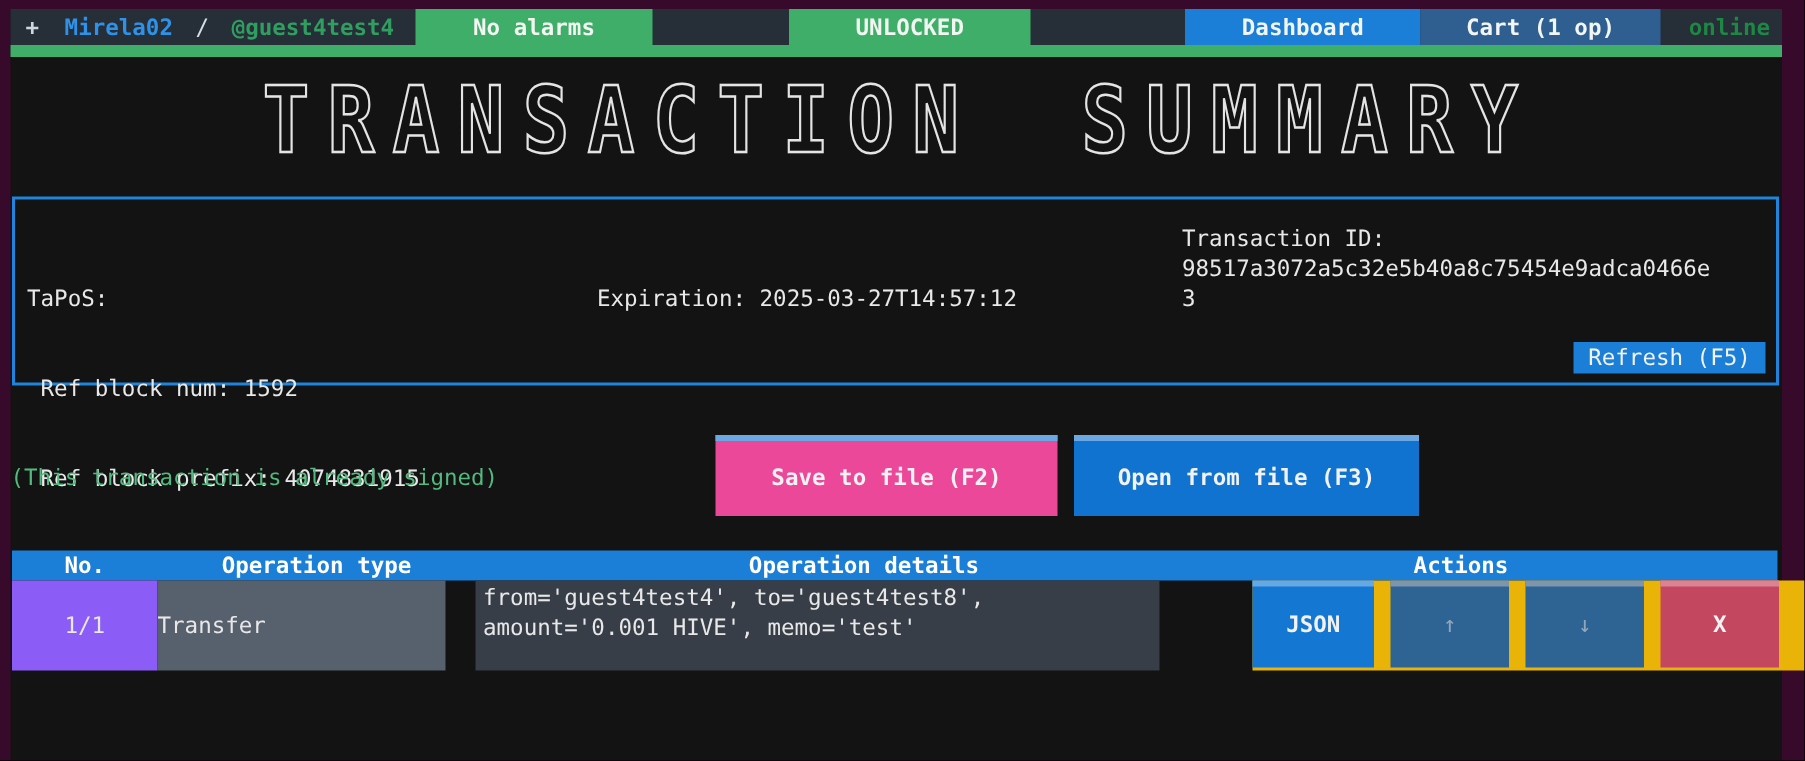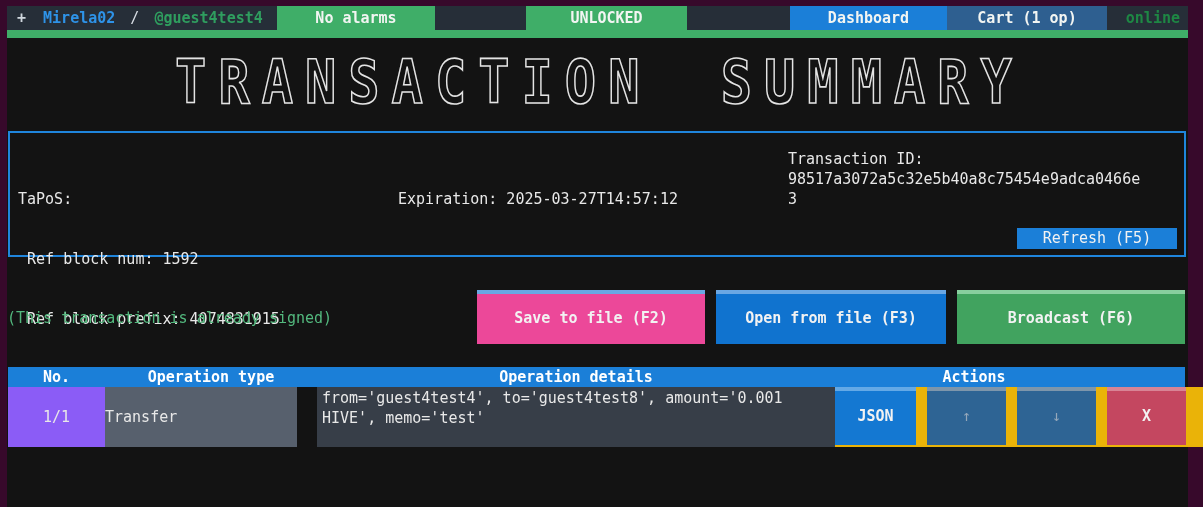--- a/index.html
+++ b/index.html
@@ -48,21 +48,21 @@
   .tapos-box {
     position:absolute; left:1px; top:125px; width:1178px; height:126px;
     border:2px solid #1f85dc; background:#131313;
   }
   .tapos-col { position:absolute; top:16px; line-height:20px; white-space:pre; }
   .tapos-col1 { left:8px; }
   .tapos-col2 { left:388px; }
   .tapos-col3 { left:778px; width:358px; white-space:normal; }
   .txid-value { word-break:break-all; }
   .refresh-btn {
-    position:absolute; right:7px; bottom:6px; width:160px; height:21px;
+    position:absolute; right:7px; bottom:6px; width:128px; height:21px;
     background:#1b7fd8; color:#f2f2f2; text-align:center; line-height:21px;
     cursor:pointer;
   }
   
   .signed-note { position:absolute; left:0px; top:303px; color:#53b97e; }
   .big-btn {
     position:absolute; top:284px; height:54px; text-align:center;
     line-height:48px; color:#f2f2f2; font-weight:600; cursor:pointer;
   }
   .btn-save { left:470px; width:228px; background:#ec4899; border-top:4px solid #6aa7e3; }
@@ -79,21 +79,21 @@
   }
   .th-no { left:0; width:97px; }
   .th-type { left:97px; width:212px; }
   .th-details { left:309px; width:518px; }
   .th-actions { left:791px; width:350px; }
   .tbl-row { position:absolute; left:1px; top:381px; width:1177px; height:60px; }
   .cell { position:absolute; top:0; height:60px; }
   .cell-no { left:0; width:97px; background:#8b5cf6; text-align:center; line-height:60px; }
   .cell-type { left:97px; width:192px; background:#57606d; text-align:left; line-height:60px; }
   .cell-details {
-    left:309px; width:518px; background:#373e48;
+    left:309px; width:456px; background:#373e48;
     padding:1px 40px 0 5px; line-height:20px;
   }
   .cell-actions { left:827px; width:400px; background:#eab308; }
   .row-btn {
     position:absolute; top:0; height:58px; text-align:center; line-height:50px;
     color:#f2f2f2; cursor:pointer;
   }
   .rb-json { left:0; width:81px; background:#1478d2; border-top:4px solid #64a9e6; font-weight:bold; }
   .rb-up   { left:92px; width:79px; background:#2e6494; border-top:4px solid #7e96ab; color:#94a7ba; }
   .rb-down { left:182px; width:79px; background:#2e6494; border-top:4px solid #7e96ab; color:#94a7ba; }
@@ -136,21 +136,20 @@
       <div class="tapos-col tapos-col3">
         <div>Transaction ID:</div>
         <div class="txid-value">98517a3072a5c32e5b40a8c75454e9adca0466e3</div>
       </div>
       <div class="refresh-btn">Refresh (F5)</div>
     </div>
 
     <div class="signed-note">(This transaction is already signed)</div>
     <div class="big-btn btn-save">Save to file (F2)</div>
     <div class="big-btn btn-open">Open from file (F3)</div>
-    <div class="big-btn btn-broadcast">Broadcast (F6)</div>
 
     <div class="tbl-header">
       <div class="th th-no">No.</div>
       <div class="th th-type">Operation type</div>
       <div class="th th-details">Operation details</div>
       <div class="th th-actions">Actions</div>
     </div>
     <div class="tbl-row">
       <div class="cell cell-no">1/1</div>
       <div class="cell cell-type">Transfer</div>

